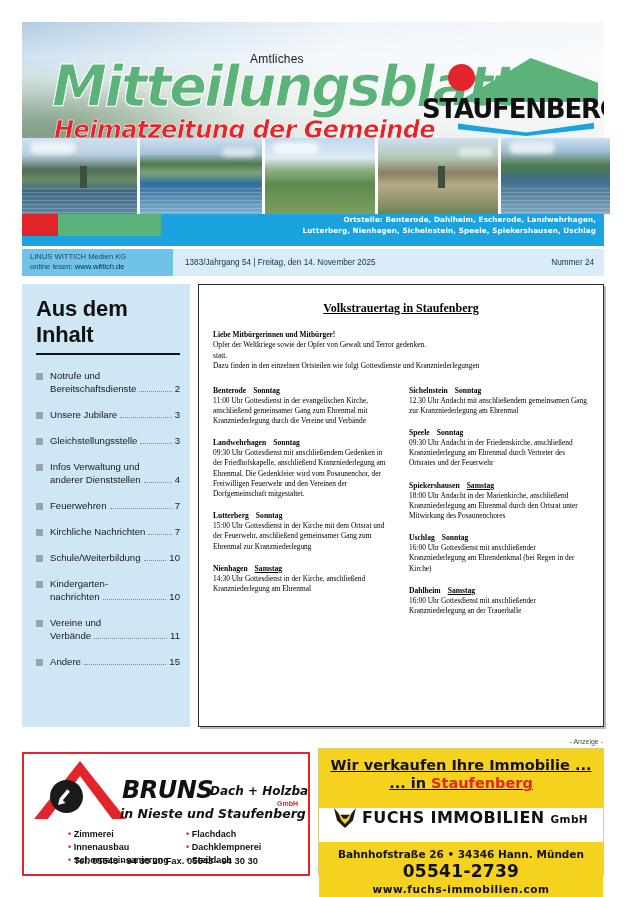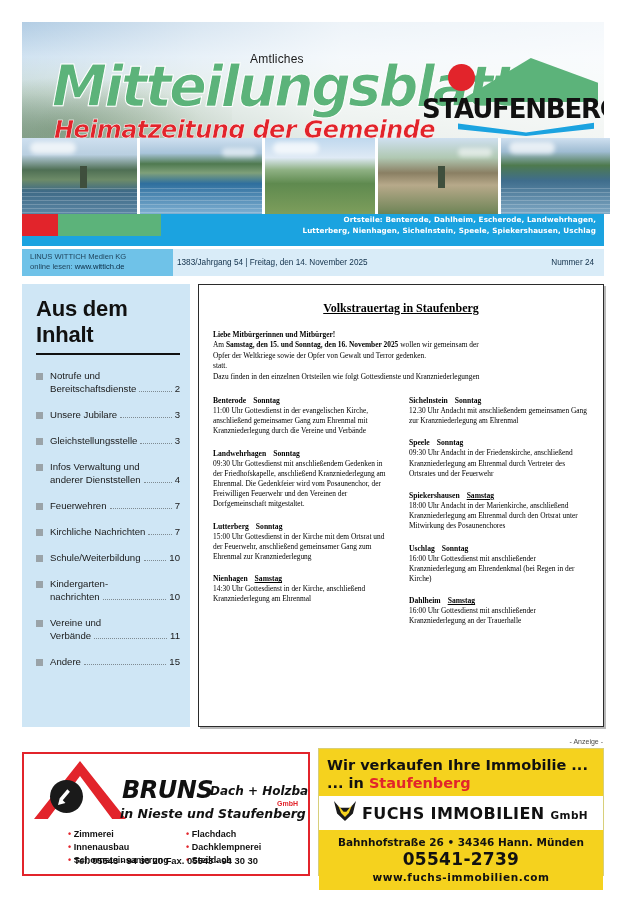--- a/index.html
+++ b/index.html
@@ -119,21 +119,21 @@
     position:absolute; left:0; top:0; width:151px; height:27px;
     background:#6fc2e8;
     padding:3px 0 0 8px;
     font-size:7.6px; line-height:10px; color:#1d3f57;
   }
   .ib-left a{ color:#0a2b44; font-weight:normal; text-decoration:none; }
   .ib-right{
     position:absolute; left:151px; top:0; right:0; height:27px;
     background:#d9ecf8;
     display:flex; align-items:center; justify-content:space-between;
-    padding:0 10px 0 4px;
+    padding:0 10px 0 12px;
     font-size:8.2px; color:#11304a;
   }
 
   
   .toc{
     position:absolute; left:22px; top:284px; width:168px; height:443px;
     background:#cfe6f5;
     padding:12px 10px 0 14px;
   }
   .toc h2{
@@ -234,27 +234,27 @@
   .bruns-tel{
     position:absolute; left:0; right:0; bottom:8px; text-align:center;
     font-size:9.4px; font-weight:bold; color:#111;
   }
 
   .ad-fuchs{
     position:absolute; left:318px; top:748px; width:286px; height:128px;
     background:#fff; border:1px solid #d8cf7a;
   }
   .fuchs-top{
-    background:#f5d21e; padding:7px 8px 4px 8px; 
+    background:#f5d21e; padding:7px 8px 16px 8px; text-align:center;text-decoration:underline;
   }
   .ft1{ font-family:"DejaVu Sans", sans-serif; font-size:14.5px; font-weight:bold; color:#111; line-height:18px; }
   .ft2{ font-family:"DejaVu Sans", sans-serif; font-size:14.5px; font-weight:bold; color:#111; line-height:18px; }
   .ft2 .hl{ color:#e2242b; }
   .fuchs-mid{
-    background:#ffffff; height:34px; display:flex; align-items:center; justify-content:center; gap:6px;
+    background:#ffffff; height:34px; display:flex; justify-content:center; gap:6px;
   }
   .fox{
     position:relative; width:22px; height:24px;
   }
   .fox:before{
     content:""; position:absolute; left:0; top:0; width:22px; height:20px;
     background:#1a1a1a;
     clip-path:polygon(0% 0%, 26% 34%, 74% 34%, 100% 0%, 86% 62%, 50% 100%, 14% 62%);
   }
   .fox:after{
@@ -452,21 +452,20 @@
             </div>
           </div>
         </div>
       </div>
   </div>
 
   <div class="article">
     <div class="art-title">Volkstrauertag in Staufenberg</div>
     <div class="art-intro">
       <div><b>Liebe Mitbürgerinnen und Mitbürger!</b></div>
-      <div><span>Am </span><b>Samstag, den 15. und Sonntag, den 16. November 2025</b><span> wollen wir gemeinsam der</span></div>
       <div>Opfer der Weltkriege sowie der Opfer von Gewalt und Terror gedenken.</div>
       <div>statt.</div>
       <div>Dazu finden in den einzelnen Ortsteilen wie folgt Gottesdienste und Kranzniederlegungen</div>
     </div>
     <div class="art-cols">
       <div class="art-col" id="col-left">
           <div class="ort">
             <div class="ort-head"><span>Benterode</span><span class="day">Sonntag</span></div>
             <div class="ort-body">11:00 Uhr Gottesdienst in der evangelischen Kirche, anschließend gemeinsamer Gang zum Ehrenmal mit Kranzniederlegung durch die Vereine und Verbände</div>
           </div>

